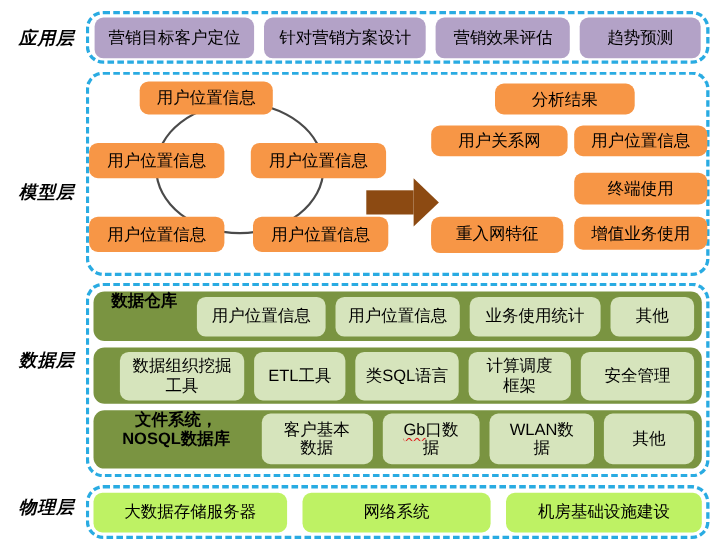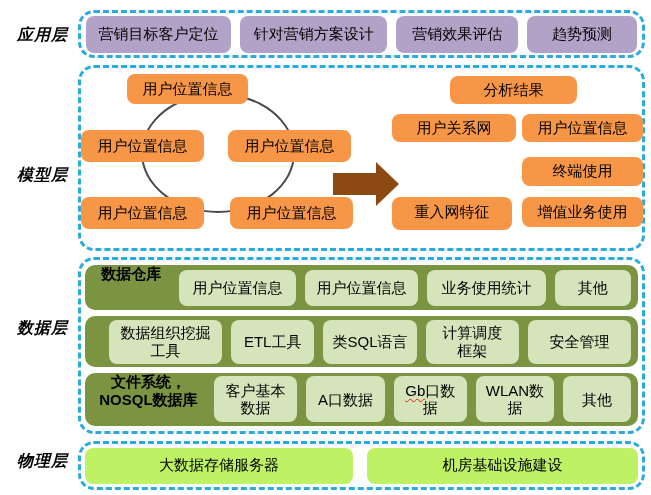--- a/index.html
+++ b/index.html
@@ -132,27 +132,27 @@
       <div class="gbox g-r2c">类SQL语言</div>
       <div class="gbox g-r2d">计算调度
 框架</div>
       <div class="gbox g-r2e">安全管理</div>
     </div>
     <div class="bar bar3">
       <div class="bar-label">文件系统，
 NOSQL数据库</div>
       <div class="gbox g-r3a">客户基本
 数据</div>
-      <div class="gbox g-r3b">A口数据</div>
       <div class="gbox g-r3c"><span><span class="squiggle">Gb</span><span>口数
 据</span></span></div>
       <div class="gbox g-r3d">WLAN数
 据</div>
       <div class="gbox g-r3e">其他</div>
     </div>
   </div>
 
   <div class="container phys-container">
     <div class="phybox phy1">大数据存储服务器</div>
+    <div class="phybox phy2">网络系统</div>
     <div class="phybox phy3">机房基础设施建设</div>
   </div>
 
 </div>
 
 </body></html>

